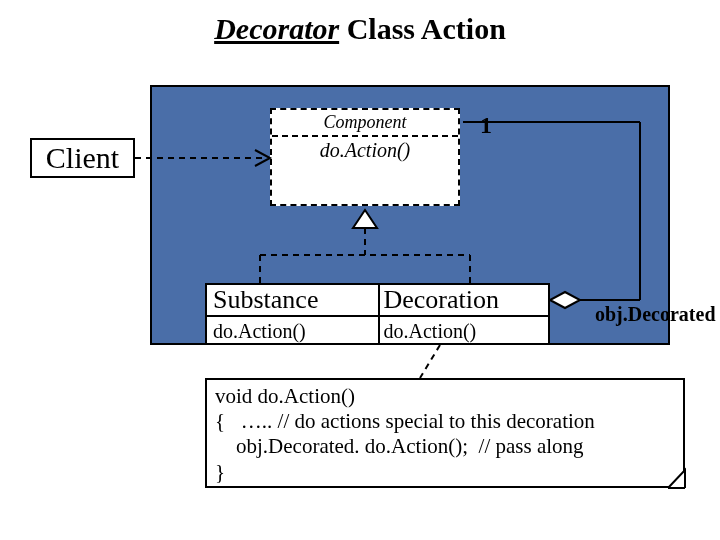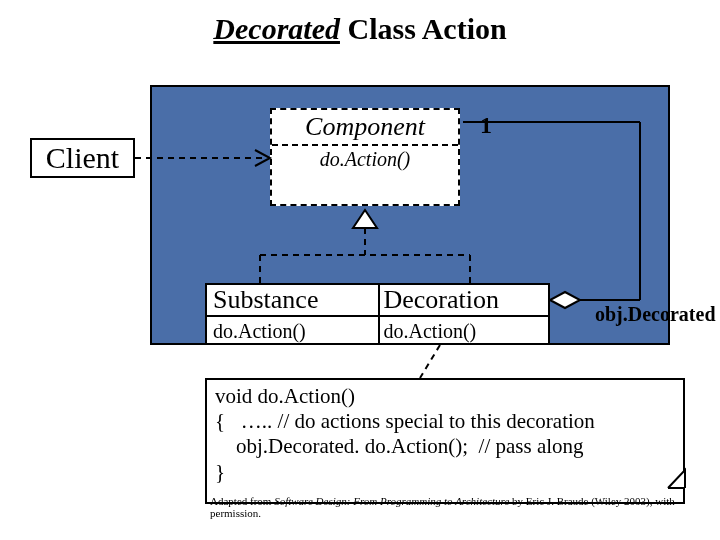--- a/index.html
+++ b/index.html
@@ -60,21 +60,21 @@
     top: 108px;
     width: 190px;
     height: 98px;
     border: 2px dashed #000;
     background: #fff;
     box-sizing: border-box;
     text-align: center;
   }
   .component-name {
     font-style: italic;
-    font-size: 26px;
+    font-size: 18px;
     padding-top: 2px;
   }
   .component-divider {
     border-top: 2px dashed #000;
     margin-top: 2px;
   }
   .component-methods {
     font-size: 20px;
     font-style: italic;
     line-height: 1.15;
@@ -139,21 +139,21 @@
     left: 595px;
     top: 303px;
     font-size: 20px;
     font-weight: bold;
   }
   .code-box {
     position: absolute;
     left: 205px;
     top: 378px;
     width: 480px;
-    height: 126px;
+    height: 110px;
     border: 2px solid #000;
     background: #fff;
     box-sizing: border-box;
     padding: 4px 8px;
     font-size: 21px;
     line-height: 1.2;
     white-space: pre;
   }
   .attribution {
     position: absolute;
@@ -173,21 +173,21 @@
     height: 540px;
     pointer-events: none;
   }
 </style>
 </head>
 <body>
 
 <div class="stage">
 
   <div class="title">
-    <span class="title-underline">Decorated</span><span> Class Action</span>
+    <span class="title-underline">Decorator</span><span> Class Action</span>
   </div>
 
   <div class="big-panel"></div>
 
   <div class="client-box">
     <span>Client</span>
   </div>
 
   <div class="component-box">
     <div class="component-name">Component</div>
@@ -209,23 +209,20 @@
     <div class="sub-dec-divider"></div>
   </div>
 
   <div class="obj-label">obj.Decorated</div>
 
   <div class="code-box"><span>void do.Action()
 {   ….. // do actions special to this decoration
     obj.Decorated. do.Action();  // pass along
 }</span></div>
 
-  <div class="attribution">
-    <span>Adapted from </span><span class="attribution-italic">Software Design: From Programming to Architecture</span><span> by Eric J. Braude (Wiley 2003), with permission.</span>
-  </div>
 
   <svg class="overlay">
 
     <g>
       <line x1="135" y1="158" x2="265" y2="158" stroke="#000" stroke-width="2" stroke-dasharray="6,5"></line>
       <polyline points="255,150 270,158 255,166" fill="none" stroke="#000" stroke-width="2"></polyline>
     </g>
 
     <g>
       <polygon points="365,210 353,228 377,228" fill="#fff" stroke="#000" stroke-width="2"></polygon>

